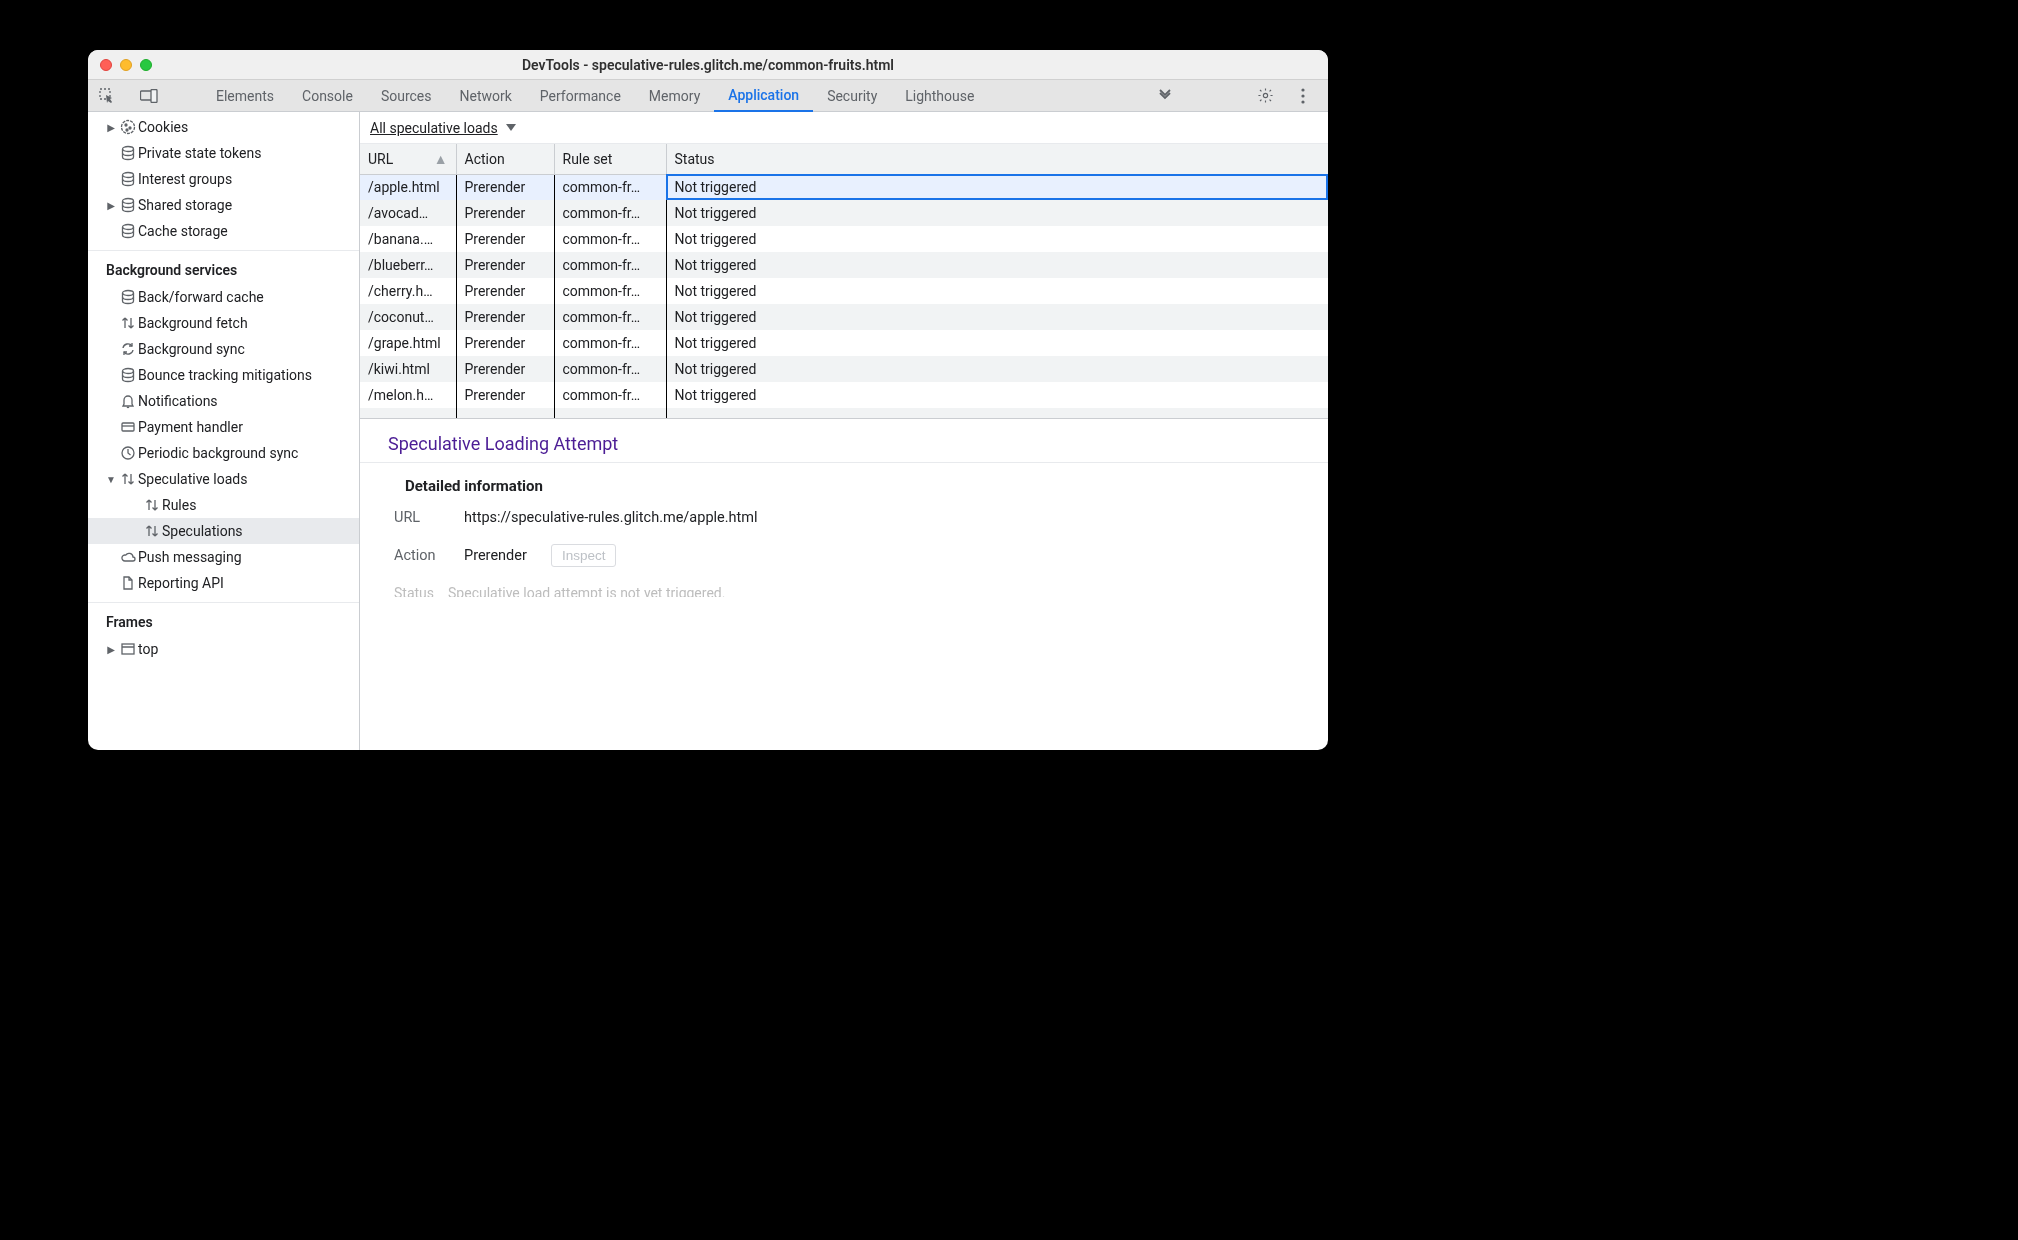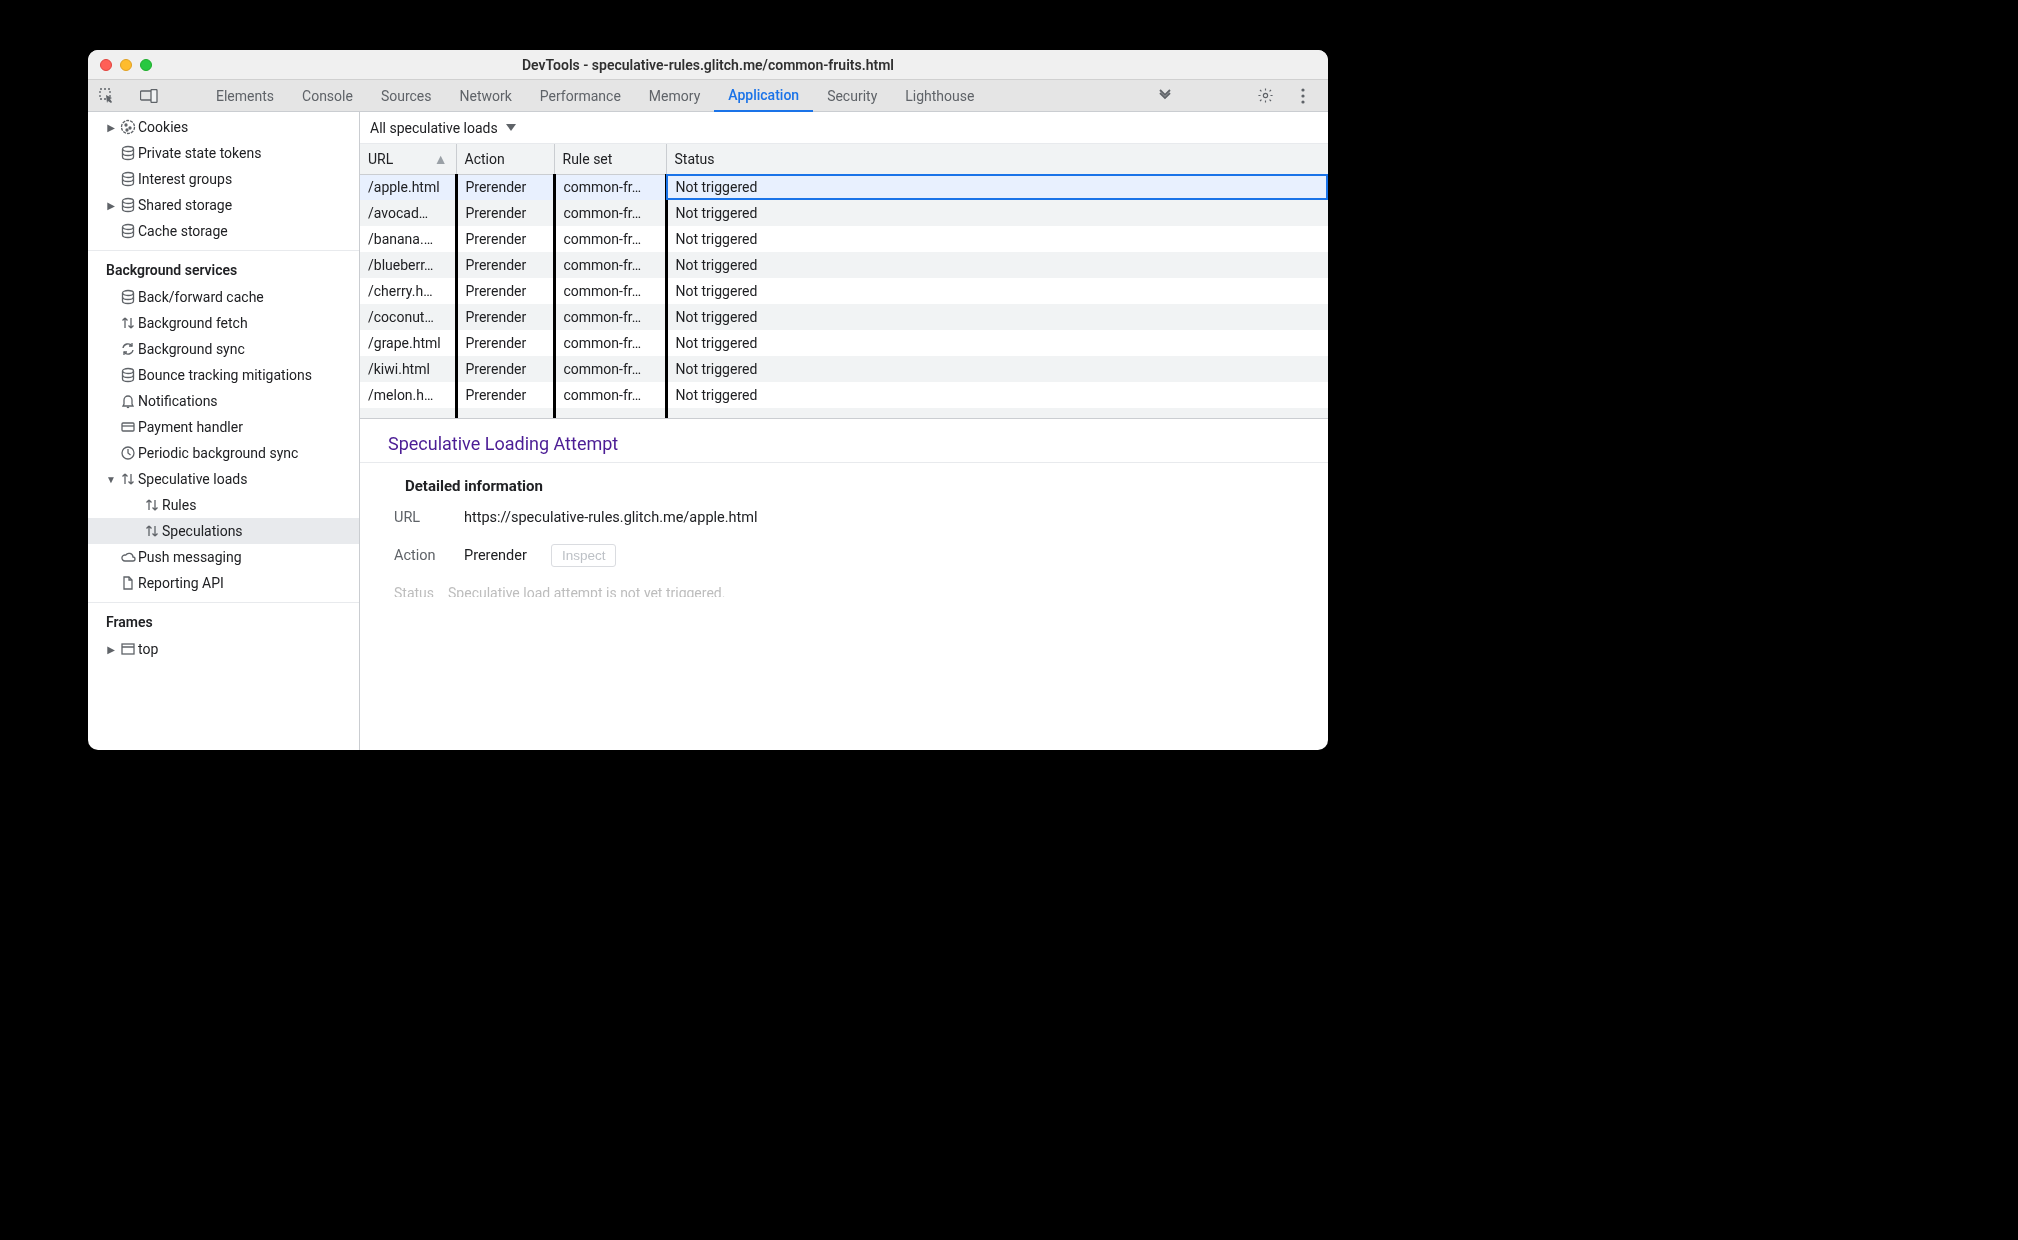--- a/index.html
+++ b/index.html
@@ -144,20 +144,21 @@
     min-width:0;
   }
   .toolbar2 {
     height:32px;
     display:flex;
     align-items:center;
     padding:0 10px;
     border-bottom:1px solid #e8eaed;
     font-size:14px;
     color:#202124;
+    text-decoration:underline;
   }
   .toolbar2 .dd {
     display:flex;align-items:center;gap:8px;
   }
   .gridwrap {
     flex: 0 0 auto;
     border-bottom:1px solid #cacdd1;
   }
   table.data {
     width:100%;
@@ -174,21 +175,21 @@
     border-right:1px solid #cacdd1;
     padding:4px 8px;
     height:30px;
     position:relative;
   }
   table.data th:last-child, table.data td:last-child { border-right:none;}
   .sort-ind {
     float:right;color:#9aa0a6;
   }
   table.data td {
-    border-right:3px solid #000000;
+    border-right:1px solid #000000;
     padding:3px 8px;
     height:26px;
     overflow:hidden;
     white-space:nowrap;
     text-overflow:ellipsis;
   }
   table.data tbody tr:nth-child(even) td { background:#f1f3f4; }
   table.data tbody tr.cut-row td {
     height:10px;
     overflow:hidden;

